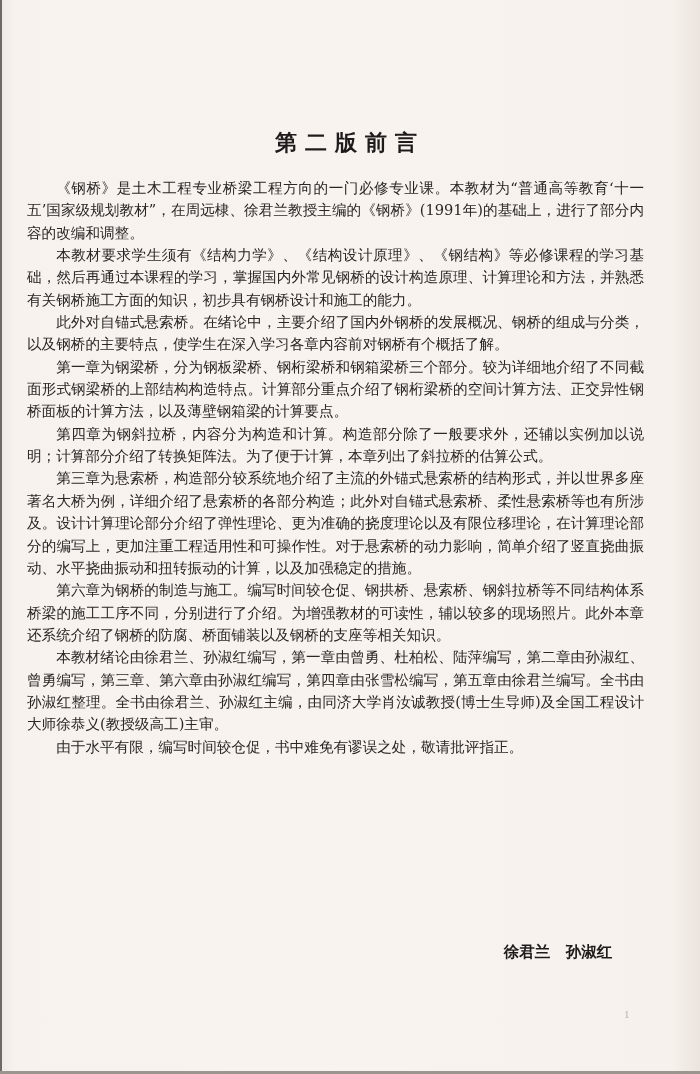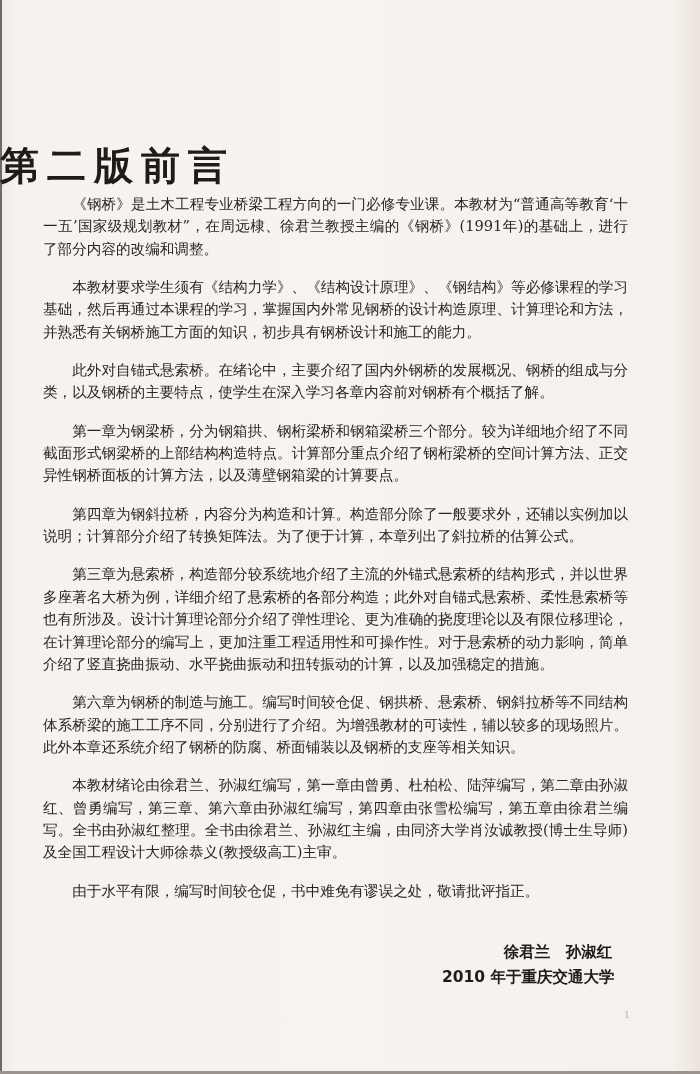--- a/index.html
+++ b/index.html
@@ -31,38 +31,39 @@
       position: absolute;
       left: 0; top: 0; bottom: 0;
       width: 2px;
       background: #6f6a66;
     }
     .title {
       position: absolute;
       top: 113px;
       left: 0;
       width: 700px;
-      font-size: 39px;
+      text-align: center;
+      font-size: 22px;
       font-weight: bold;
       letter-spacing: 8px;
       color: #1e1b1a;
       font-family: "DejaVu Sans", sans-serif;
     }
     .body-text {
       position: absolute;
       top: 177px;
       left: 27px;
       width: 617px;
       font-size: 14.6px;
       line-height: 22.35px;
       text-align: justify;
       text-justify: inter-character;
     }
     .body-text p {
-      margin: 16px;
+      margin: 0;
       text-indent: 2em;
     }
     .signature {
       position: absolute;
       left: 350px;
       width: 350px;
       text-align: center;
       font-family: "DejaVu Sans", sans-serif;
       font-weight: bold;
       font-size: 15.5px;
@@ -84,27 +85,26 @@
 
 <div class="page">
   <div class="left-edge"></div>
 
   <h1 class="title">第二版前言</h1>
 
   <div class="body-text">
     <p>《钢桥》是土木工程专业桥梁工程方向的一门必修专业课。本教材为“普通高等教育‘十一五’国家级规划教材”，在周远棣、徐君兰教授主编的《钢桥》(1991年)的基础上，进行了部分内容的改编和调整。</p>
     <p>本教材要求学生须有《结构力学》、《结构设计原理》、《钢结构》等必修课程的学习基础，然后再通过本课程的学习，掌握国内外常见钢桥的设计构造原理、计算理论和方法，并熟悉有关钢桥施工方面的知识，初步具有钢桥设计和施工的能力。</p>
     <p>此外对自锚式悬索桥。在绪论中，主要介绍了国内外钢桥的发展概况、钢桥的组成与分类，以及钢桥的主要特点，使学生在深入学习各章内容前对钢桥有个概括了解。</p>
-    <p>第一章为钢梁桥，分为钢箱拱、钢桁梁桥和钢箱梁桥三个部分。较为详细地介绍了不同截面形式钢梁桥的上部结构构造特点。计算部分重点介绍了钢桁梁桥的空间计算方法、正交异性钢桥面板的计算方法，以及薄壁钢箱梁的计算要点。</p>
+    <p>第一章为钢梁桥，分为钢板梁桥、钢桁梁桥和钢箱梁桥三个部分。较为详细地介绍了不同截面形式钢梁桥的上部结构构造特点。计算部分重点介绍了钢桁梁桥的空间计算方法、正交异性钢桥面板的计算方法，以及薄壁钢箱梁的计算要点。</p>
     <p>第四章为钢斜拉桥，内容分为构造和计算。构造部分除了一般要求外，还辅以实例加以说明；计算部分介绍了转换矩阵法。为了便于计算，本章列出了斜拉桥的估算公式。</p>
     <p>第三章为悬索桥，构造部分较系统地介绍了主流的外锚式悬索桥的结构形式，并以世界多座著名大桥为例，详细介绍了悬索桥的各部分构造；此外对自锚式悬索桥、柔性悬索桥等也有所涉及。设计计算理论部分介绍了弹性理论、更为准确的挠度理论以及有限位移理论，在计算理论部分的编写上，更加注重工程适用性和可操作性。对于悬索桥的动力影响，简单介绍了竖直挠曲振动、水平挠曲振动和扭转振动的计算，以及加强稳定的措施。</p>
     <p>第六章为钢桥的制造与施工。编写时间较仓促、钢拱桥、悬索桥、钢斜拉桥等不同结构体系桥梁的施工工序不同，分别进行了介绍。为增强教材的可读性，辅以较多的现场照片。此外本章还系统介绍了钢桥的防腐、桥面铺装以及钢桥的支座等相关知识。</p>
     <p>本教材绪论由徐君兰、孙淑红编写，第一章由曾勇、杜柏松、陆萍编写，第二章由孙淑红、曾勇编写，第三章、第六章由孙淑红编写，第四章由张雪松编写，第五章由徐君兰编写。全书由孙淑红整理。全书由徐君兰、孙淑红主编，由同济大学肖汝诚教授(博士生导师)及全国工程设计大师徐恭义(教授级高工)主审。</p>
     <p>由于水平有限，编写时间较仓促，书中难免有谬误之处，敬请批评指正。</p>
   </div>
 
   <div class="signature sig-authors">徐君兰　孙淑红</div>
-  <div class="signature sig-date">2010 年于重庆交通大学</div>
 
   <div class="page-number">1</div>
 
   <div class="page-bottom-edge"></div>
 </div>
 
 </body></html>

